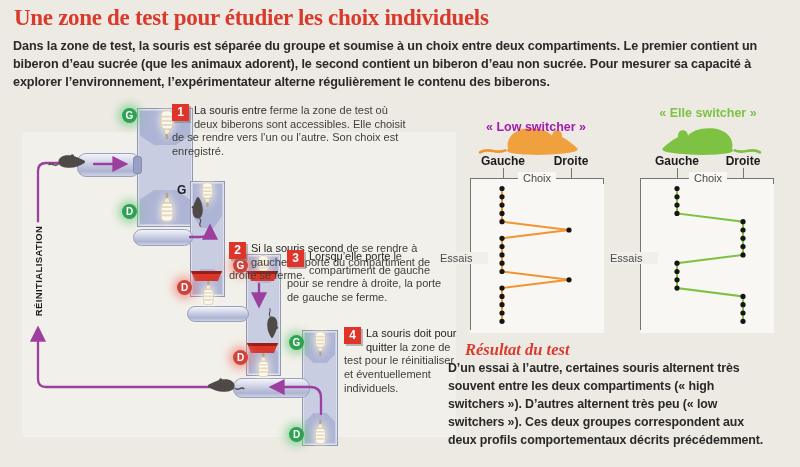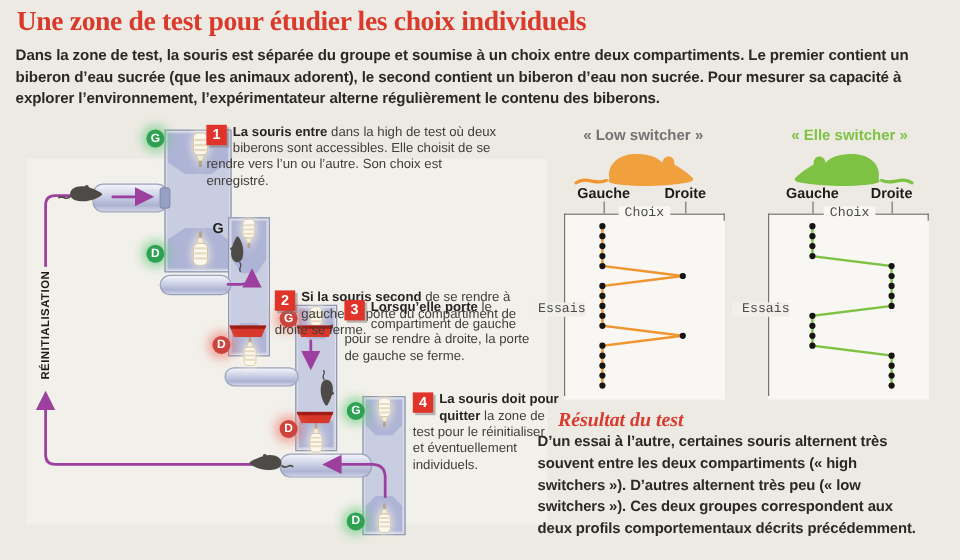--- a/index.html
+++ b/index.html
@@ -36,29 +36,29 @@
   .bottle{z-index:2;}
   .mouse{z-index:5;}
 
   .reset-label{z-index:7;font-size:9.5px;font-weight:bold;color:#1d1c1b;letter-spacing:.4px;
         background:#f2f0ea;padding:2px 3px;transform:translate(-50%,-50%) rotate(-90deg);white-space:nowrap;}
 
   .step{z-index:7;font-size:11px;line-height:1.24;color:#403e3a;}
   .stepnum{float:left;width:17px;height:17px;background:#e0332a;color:#fff;font-weight:bold;
         font-size:12px;text-align:center;line-height:17px;margin:0 5px 1px 0;
         box-shadow:2px 2px 0 rgba(125,122,118,.5);}
-  .stepbold{font-weight:bold;color:#262523;}
+  .stepbold{font-weight:normal;color:#262523;}
 
   
   .chart-title{font-size:12.5px;font-weight:bold;text-align:center;z-index:7;}
   .chart-box{background:#f8f7f3;z-index:1;}
   .colhead{font-size:12px;font-weight:bold;color:#1c1b1a;text-align:center;z-index:7;}
   .hline{height:1px;background:#767470;z-index:2;}
   .vline{width:1px;background:#767470;z-index:2;}
-  .mini-label{font-size:11px;color:#4a4a4a;z-index:4;text-align:right;font-family:Liberation Mono, monospace;}
+  .mini-label{font-size:11px;color:#4a4a4a;z-index:4;text-align:left;}
   .choix{background:#f8f7f3;padding:0 5px;transform:translateX(-50%);}
   .essais{width:48px;background:#f1efe9;}
 
   .result-h{font-family:"Liberation Serif",serif;font-size:16.5px;font-weight:bold;color:#d93a2c;}
   .result-b{font-size:12.4px;font-weight:bold;color:#2a2927;line-height:1.45;letter-spacing:-0.1px;}
 </style>
 </head>
 <body>
 
 <div class="stage">
@@ -223,33 +223,33 @@
   <div class="abs gate plain" style="left:177px;top:184px;font-weight:bold;">G</div>
   <div class="abs gate red" style="left:177px;top:280px;">D</div>
   <div class="abs gate red" style="left:233px;top:258px;">G</div>
   <div class="abs gate red" style="left:233px;top:350px;">D</div>
   <div class="abs gate green" style="left:289px;top:335px;">G</div>
   <div class="abs gate green" style="left:289px;top:427px;">D</div>
 
   <div class="abs reset-label" style="left:38px;top:271px;">RÉINITIALISATION</div>
 
   <div class="abs step" style="left:172px;top:104px;width:242px;">
-    <span class="stepnum">1</span><span class="stepbold">La souris entre</span><span> dans la high de test où deux biberons sont accessibles. Elle choisit de se rendre vers l’un ou l’autre. Son choix est enregistré.</span>
+    <span class="stepnum">1</span><span class="stepbold">La souris entre</span><span> ferme la zone de test où deux biberons sont accessibles. Elle choisit de se rendre vers l’un ou l’autre. Son choix est enregistré.</span>
   </div>
   <div class="abs step" style="left:229px;top:242px;width:202px;">
     <span class="stepnum">2</span><span class="stepbold">Si la souris second</span><span> de se rendre à gauche, la porte du compartiment de droite se ferme.</span>
   </div>
   <div class="abs step" style="left:287px;top:250px;width:160px;">
     <span class="stepnum">3</span><span class="stepbold">Lorsqu’elle porte</span><span> le compartiment de gauche pour se rendre à droite, la porte de gauche se ferme.</span>
   </div>
   <div class="abs step" style="left:344px;top:327px;width:122px;">
     <span class="stepnum">4</span><span class="stepbold">La souris doit pour quitter</span><span> la zone de test pour le réinitialiser et éventuellement individuels.</span>
   </div>
 
-  <div class="abs chart-title" style="left:468px;top:106px;width:136px;color:#737373;">« Low switcher »</div>
+  <div class="abs chart-title" style="left:468px;top:120px;width:136px;color:#a21caf;">« Low switcher »</div>
   <div class="abs mouse" style="left:462px;top:121px;">
     <svg width="140" height="40" viewBox="0 0 160 60">
         <path d="M40,44 C26,51 16,38 2,47" stroke="#f0952f" stroke-width="4" fill="none" stroke-linecap="round"></path>
         <path d="M44,42 C40,26 54,12 74,11 C92,10 104,15 110,22 C111,11 126,11 125,24 C134,29 142,35 148,41 C150,44 146,46 140,47 C124,50 104,51 88,51 C68,51 50,49 45,47 C41,45 43,43 44,42 Z" fill="#f0a03c"></path>
       </svg>
   </div>
   <div class="abs colhead" style="left:478px;top:154px;width:50px;">Gauche</div>
   <div class="abs colhead" style="left:546px;top:154px;width:50px;">Droite</div>
   <div class="abs chart-box" style="left:470px;top:178px;width:134px;height:155px;"></div>
   <div class="abs vline" style="left:503px;top:168px;height:10px;"></div>

